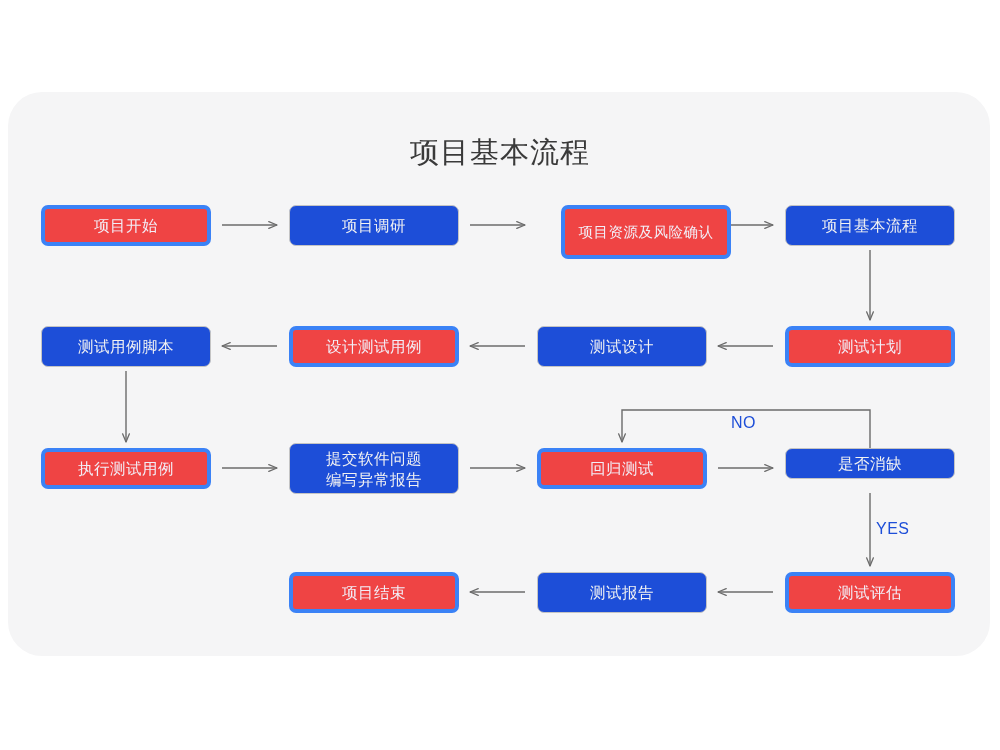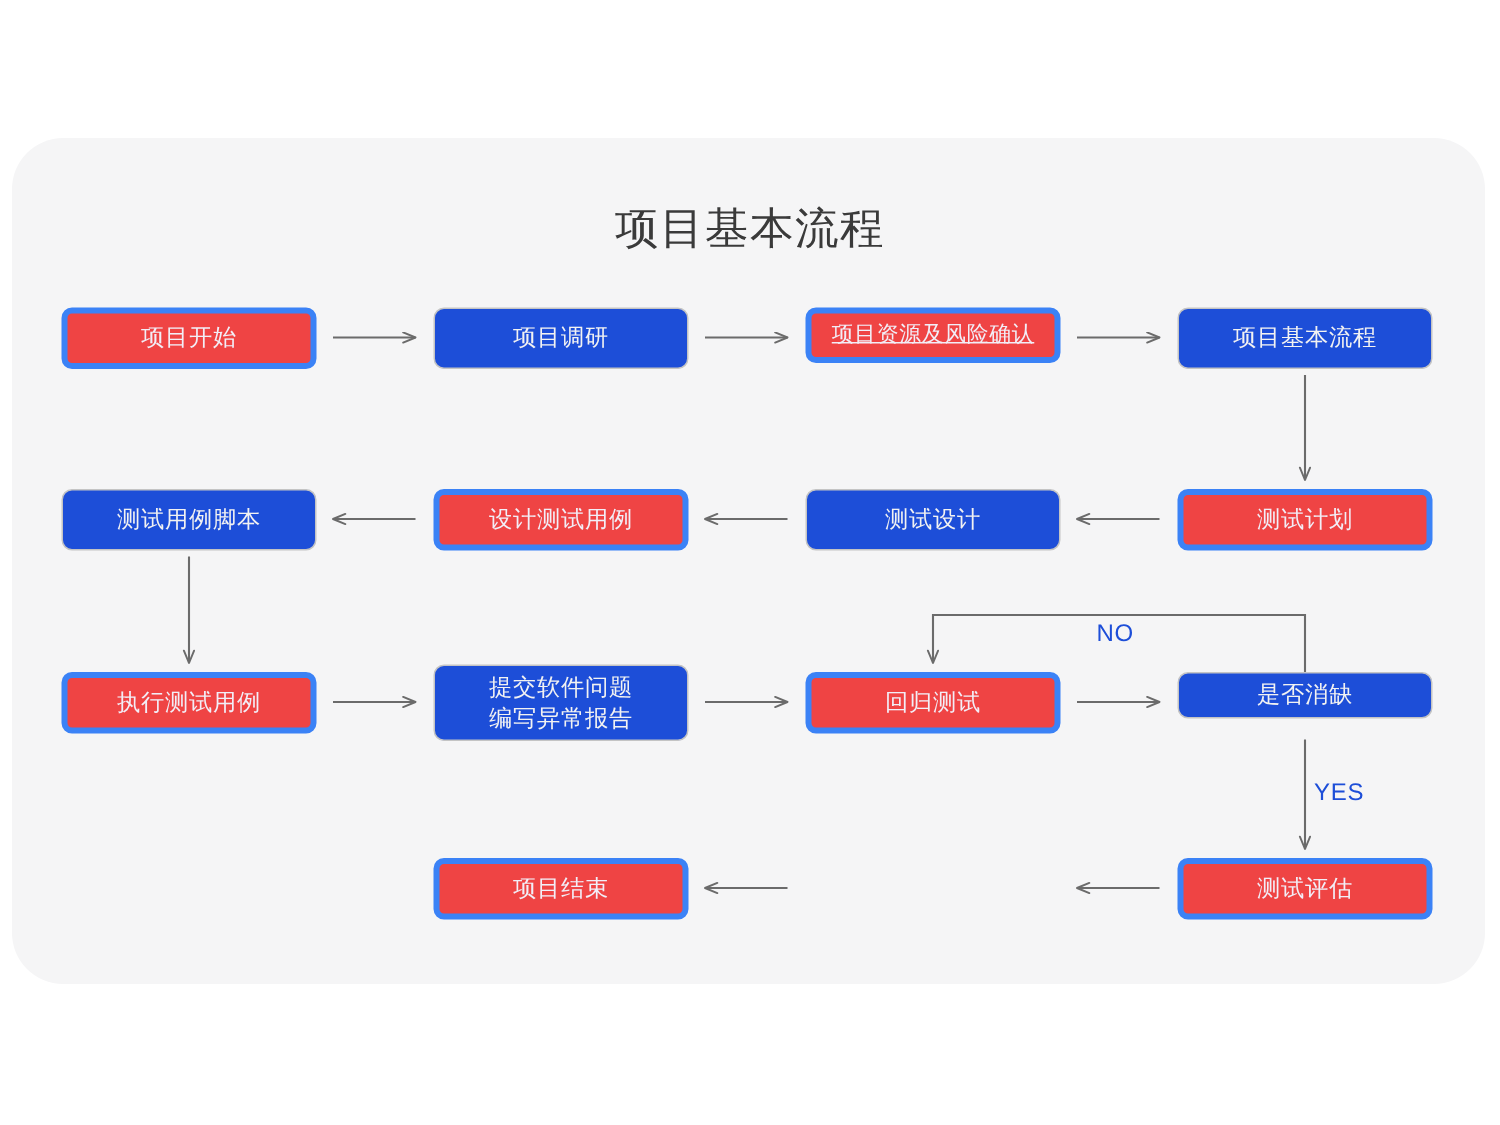--- a/index.html
+++ b/index.html
@@ -114,33 +114,34 @@
 
       <line x1="870" y1="493" x2="870" y2="566" marker-end="url(#ah)"></line>
 
       <line x1="773" y1="592" x2="718" y2="592" marker-end="url(#ah)"></line>
       <line x1="525" y1="592" x2="470" y2="592" marker-end="url(#ah)"></line>
     </g>
   </svg>
 
   <div class="node purple" style="left:41px;top:205px;width:170px;height:41px;">项目开始</div>
   <div class="node gray" style="left:289px;top:205px;width:170px;height:41px;">项目调研</div>
-  <div class="node purple" style="left:537px;top:205px;width:170px;height:37px;font-size:14.5px;text-decoration:underline;">项目资源及风险确认</div>
+  <div class="node purple" style="left:561px;top:205px;width:170px;height:54px;font-size:14.5px;">项目资源及风险确认</div>
   <div class="node gray" style="left:785px;top:205px;width:170px;height:41px;">项目基本流程</div>
 
   <div class="node purple" style="left:785px;top:326px;width:170px;height:41px;">测试计划</div>
   <div class="node gray" style="left:537px;top:326px;width:170px;height:41px;">测试设计</div>
   <div class="node purple" style="left:289px;top:326px;width:170px;height:41px;">设计测试用例</div>
   <div class="node gray" style="left:41px;top:326px;width:170px;height:41px;">测试用例脚本</div>
 
   <div class="node purple" style="left:41px;top:448px;width:170px;height:41px;">执行测试用例</div>
   <div class="node gray" style="left:289px;top:443px;width:170px;height:51px;">提交软件问题
 编写异常报告</div>
   <div class="node purple" style="left:537px;top:448px;width:170px;height:41px;">回归测试</div>
   <div class="node gray" style="left:785px;top:448px;width:170px;height:31px;">是否消缺</div>
 
   <div class="node purple" style="left:785px;top:572px;width:170px;height:41px;">测试评估</div>
+  <div class="node gray" style="left:537px;top:572px;width:170px;height:41px;">测试报告</div>
   <div class="node purple" style="left:289px;top:572px;width:170px;height:41px;">项目结束</div>
 
   <div class="edge-label" style="left:731px;top:414px;">NO</div>
   <div class="edge-label" style="left:876px;top:520px;">YES</div>
 
 </div>
 
 </body></html>

